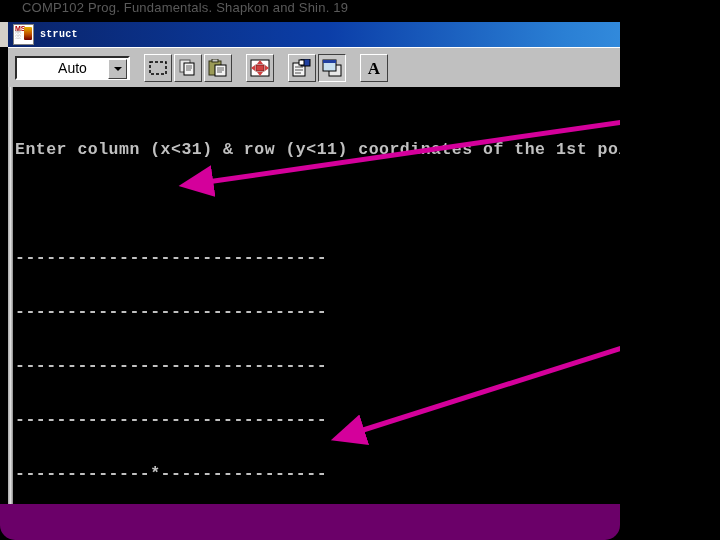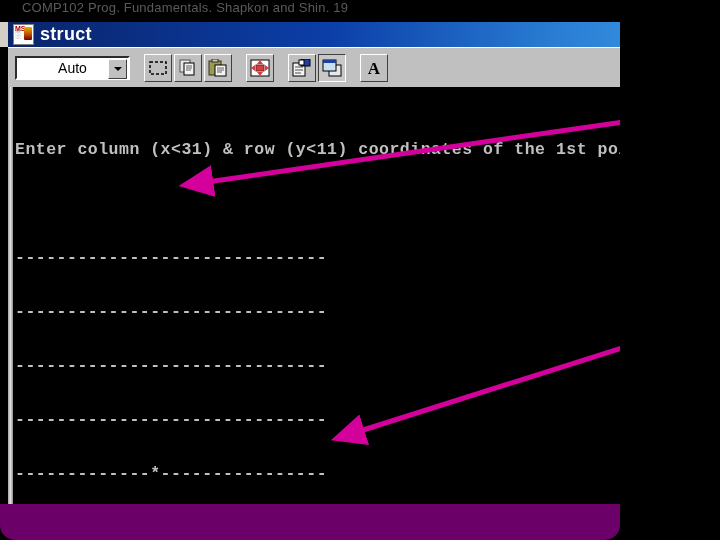--- a/index.html
+++ b/index.html
@@ -95,23 +95,23 @@
   }
   .dos-icon .flag {
     position: absolute;
     right: 1px; top: 2px;
     width: 8px; height: 13px;
     background: linear-gradient(180deg,#e8b000 0%, #c05000 55%, #700000 100%);
     border-radius: 1px;
   }
   .titlebar-text {
     color: #ffffff;
-    font-size: 18px;
+    font-size: 10px;
     font-weight: bold;
-    font-family: Liberation Sans, sans-serif;
+    font-family: Liberation Mono, monospace;
     letter-spacing: 0.3px;
   }
 
   
   .toolbar {
     position: absolute;
     left: 8px;
     top: 25px;
     width: 712px;
     height: 40px;

